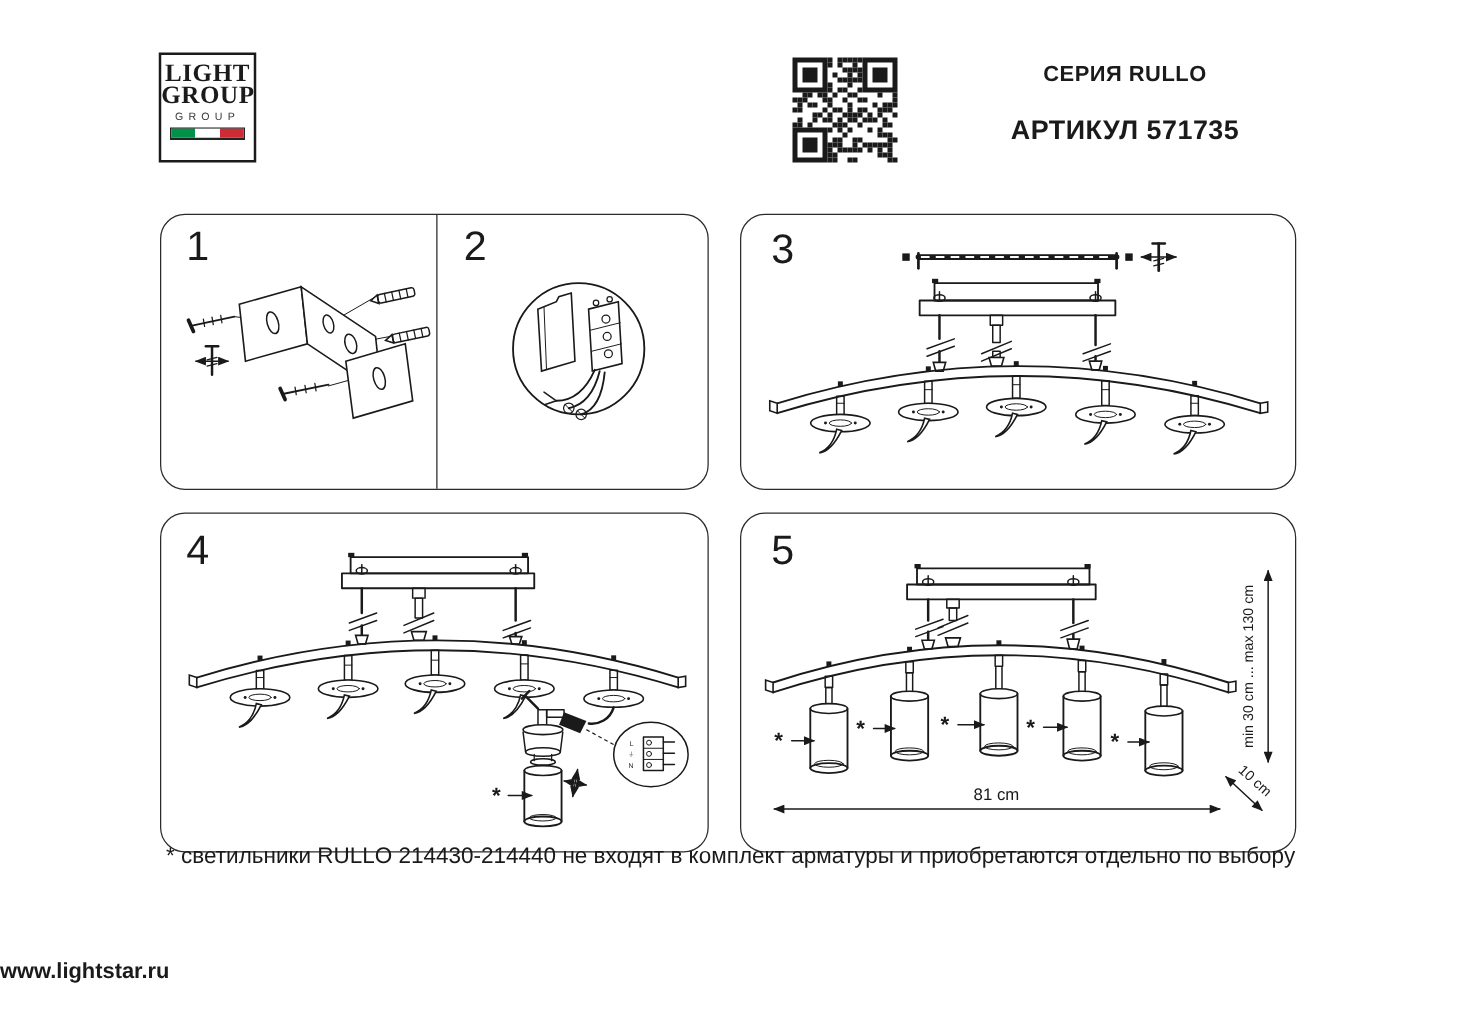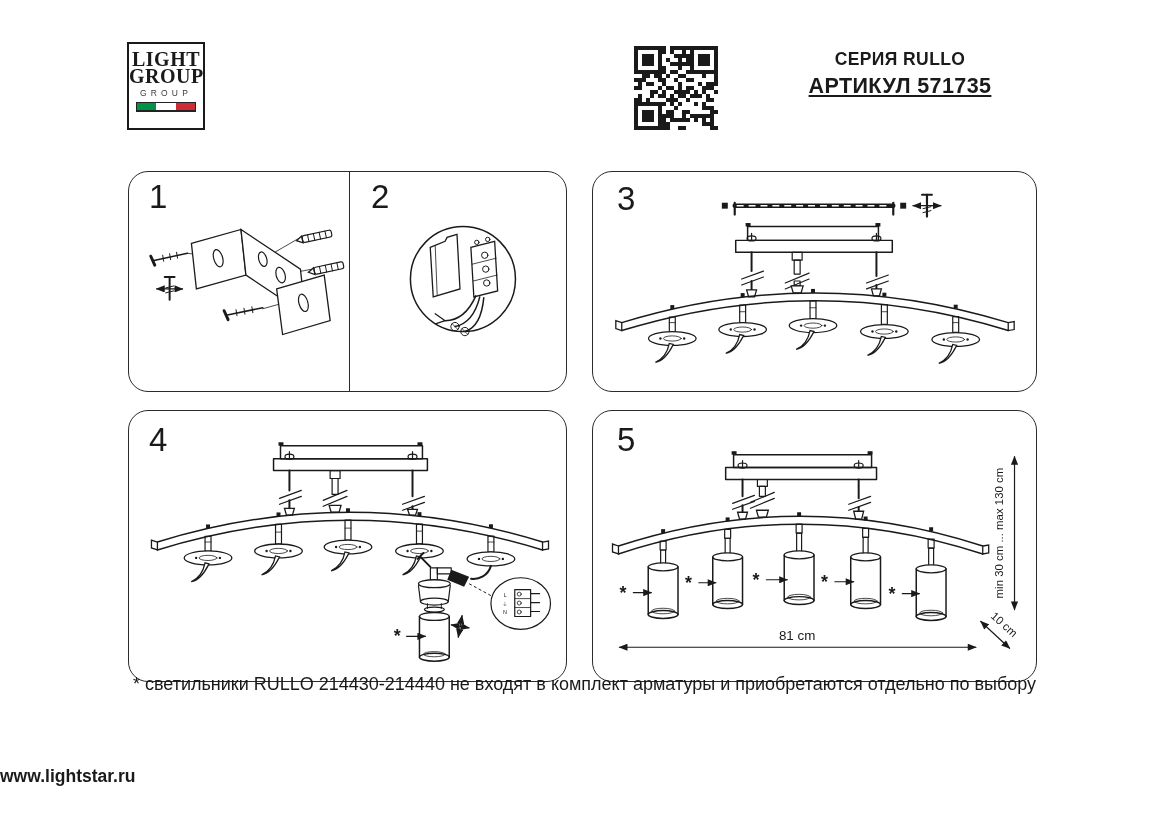--- a/index.html
+++ b/index.html
@@ -16,21 +16,21 @@
               color:#3a3a3a;margin-top:3px;padding-left:0;}
   .logo-flag{display:flex;height:7px;margin:4px 7px 0 7px;border:1px solid #222;border-bottom:2px solid #222;}
   .logo-flag span{flex:1;}
   .flag-green{background:#009246;} .flag-white{background:#ffffff;} .flag-red{background:#ce2b37;}
 
   .title{position:absolute;left:233px;top:55px;font-size:24px;font-weight:700;line-height:29px;
          letter-spacing:.2px;}
   .qr{position:absolute;left:631px;top:43px;width:90px;height:90px;}
   .series-block{position:absolute;left:780px;top:49px;width:240px;text-align:center;}
   .series-name{font-size:17.5px;font-weight:700;letter-spacing:.4px;}
-  .article{font-size:21.5px;font-weight:700;margin-top:4px;letter-spacing:.4px;text-decoration:underline;}
+  .article{font-size:21.5px;font-weight:700;margin-top:22px;letter-spacing:.4px;}
 
   
   .panel{position:absolute;border:1.6px solid #2b2b2b;border-radius:20px;background:#fff;box-sizing:border-box;}
   .panel-12{left:128px;top:171px;width:439px;height:221px;}
   .panel-3 {left:592px;top:171px;width:445px;height:221px;}
   .panel-4 {left:128px;top:410px;width:439px;height:272px;}
   .panel-5 {left:592px;top:410px;width:445px;height:272px;}
   .divider{position:absolute;left:220px;top:0;bottom:0;width:1.4px;background:#2b2b2b;}
   .step-num{position:absolute;font-size:33px;line-height:33px;color:#1a1a1a;}
   .panel svg.draw{position:absolute;left:0;top:0;width:100%;height:100%;}

